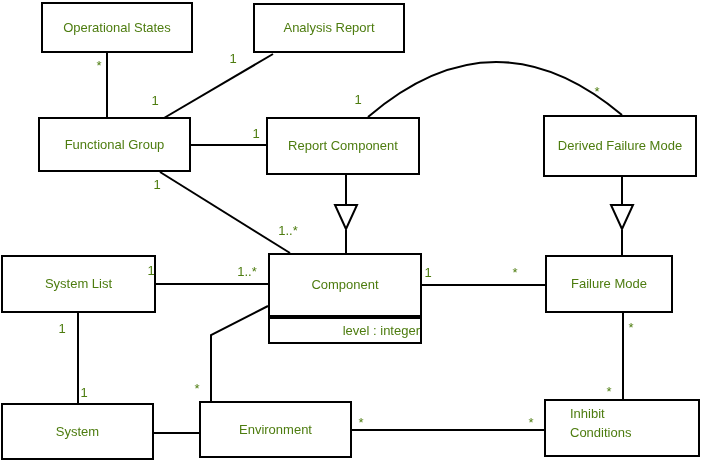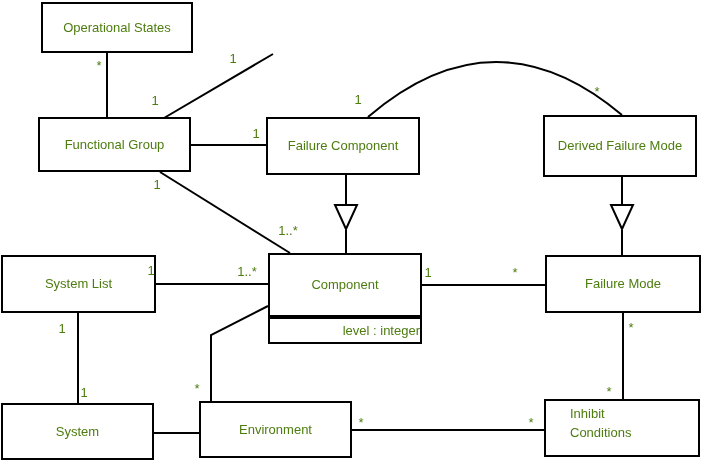--- a/index.html
+++ b/index.html
@@ -77,41 +77,44 @@
     <g stroke="#000000" stroke-width="2" fill="#ffffff">
       <polygon points="335,205 357,205 346,229"></polygon>
       <polygon points="611,205 633,205 622,229"></polygon>
     </g>
   </svg>
 
   <div class="uml-class" style="left:41px; top:2px; width:152px; height:51px;">
     <span>Operational States</span>
   </div>
 
+  <div class="uml-class" style="left:253px; top:3px; width:152px; height:50px;">
+    <span>Analysis Report</span>
+  </div>
 
   <div class="uml-class" style="left:38px; top:117px; width:153px; height:55px;">
     <span>Functional Group</span>
   </div>
 
   <div class="uml-class" style="left:266px; top:117px; width:154px; height:58px;">
-    <span>Failure Component</span>
+    <span>Report Component</span>
   </div>
 
   <div class="uml-class" style="left:543px; top:115px; width:154px; height:62px;">
     <span>Derived Failure Mode</span>
   </div>
 
   <div class="uml-class" style="left:268px; top:253px; width:154px; height:64px;">
     <span>Component</span>
   </div>
   <div class="uml-class attr-compartment" style="left:268px; top:317px; width:154px; height:27px;">
     <span>level : integer</span>
   </div>
 
-  <div class="uml-class" style="left:545px; top:255px; width:156px; height:58px;">
+  <div class="uml-class" style="left:545px; top:255px; width:128px; height:58px;">
     <span>Failure Mode</span>
   </div>
 
   <div class="uml-class" style="left:1px; top:255px; width:155px; height:58px;">
     <span>System List</span>
   </div>
 
   <div class="uml-class" style="left:1px; top:403px; width:153px; height:57px;justify-content:center;">
     <span>System</span>
   </div>

